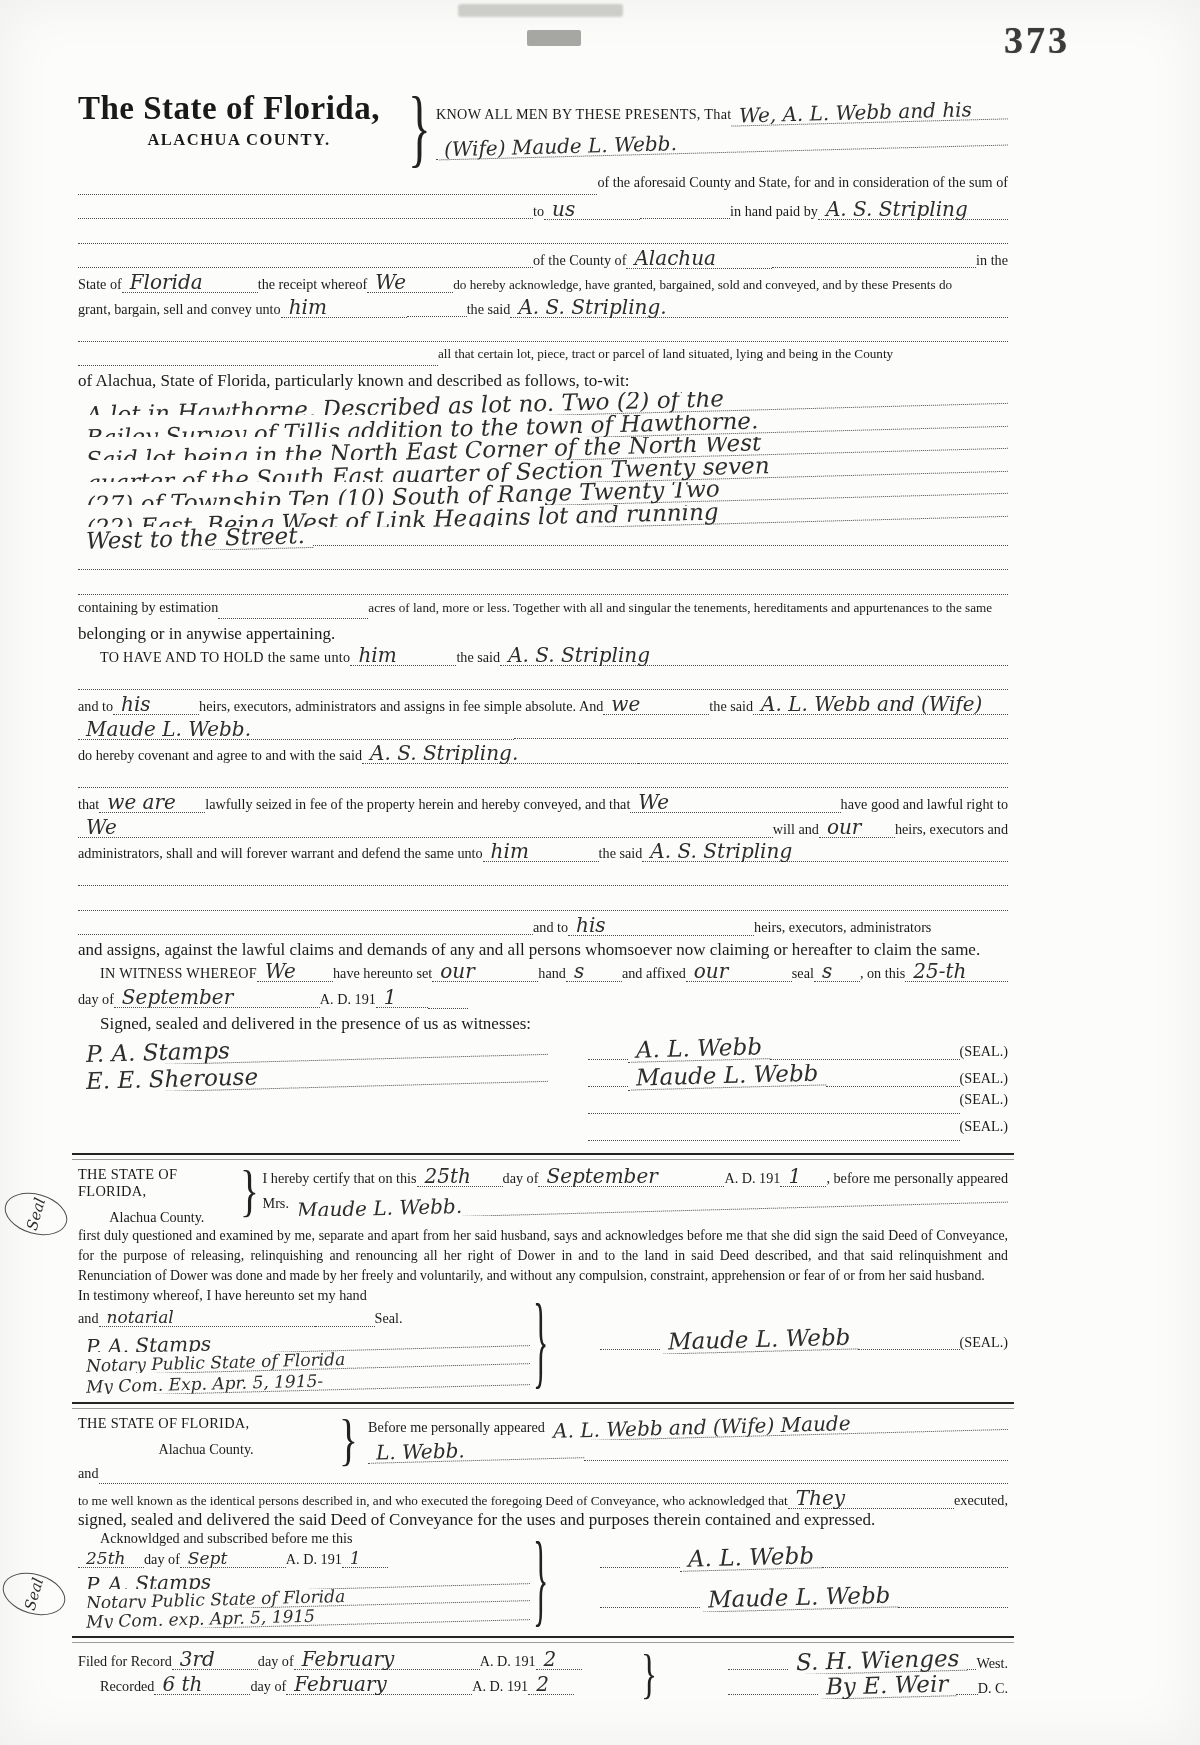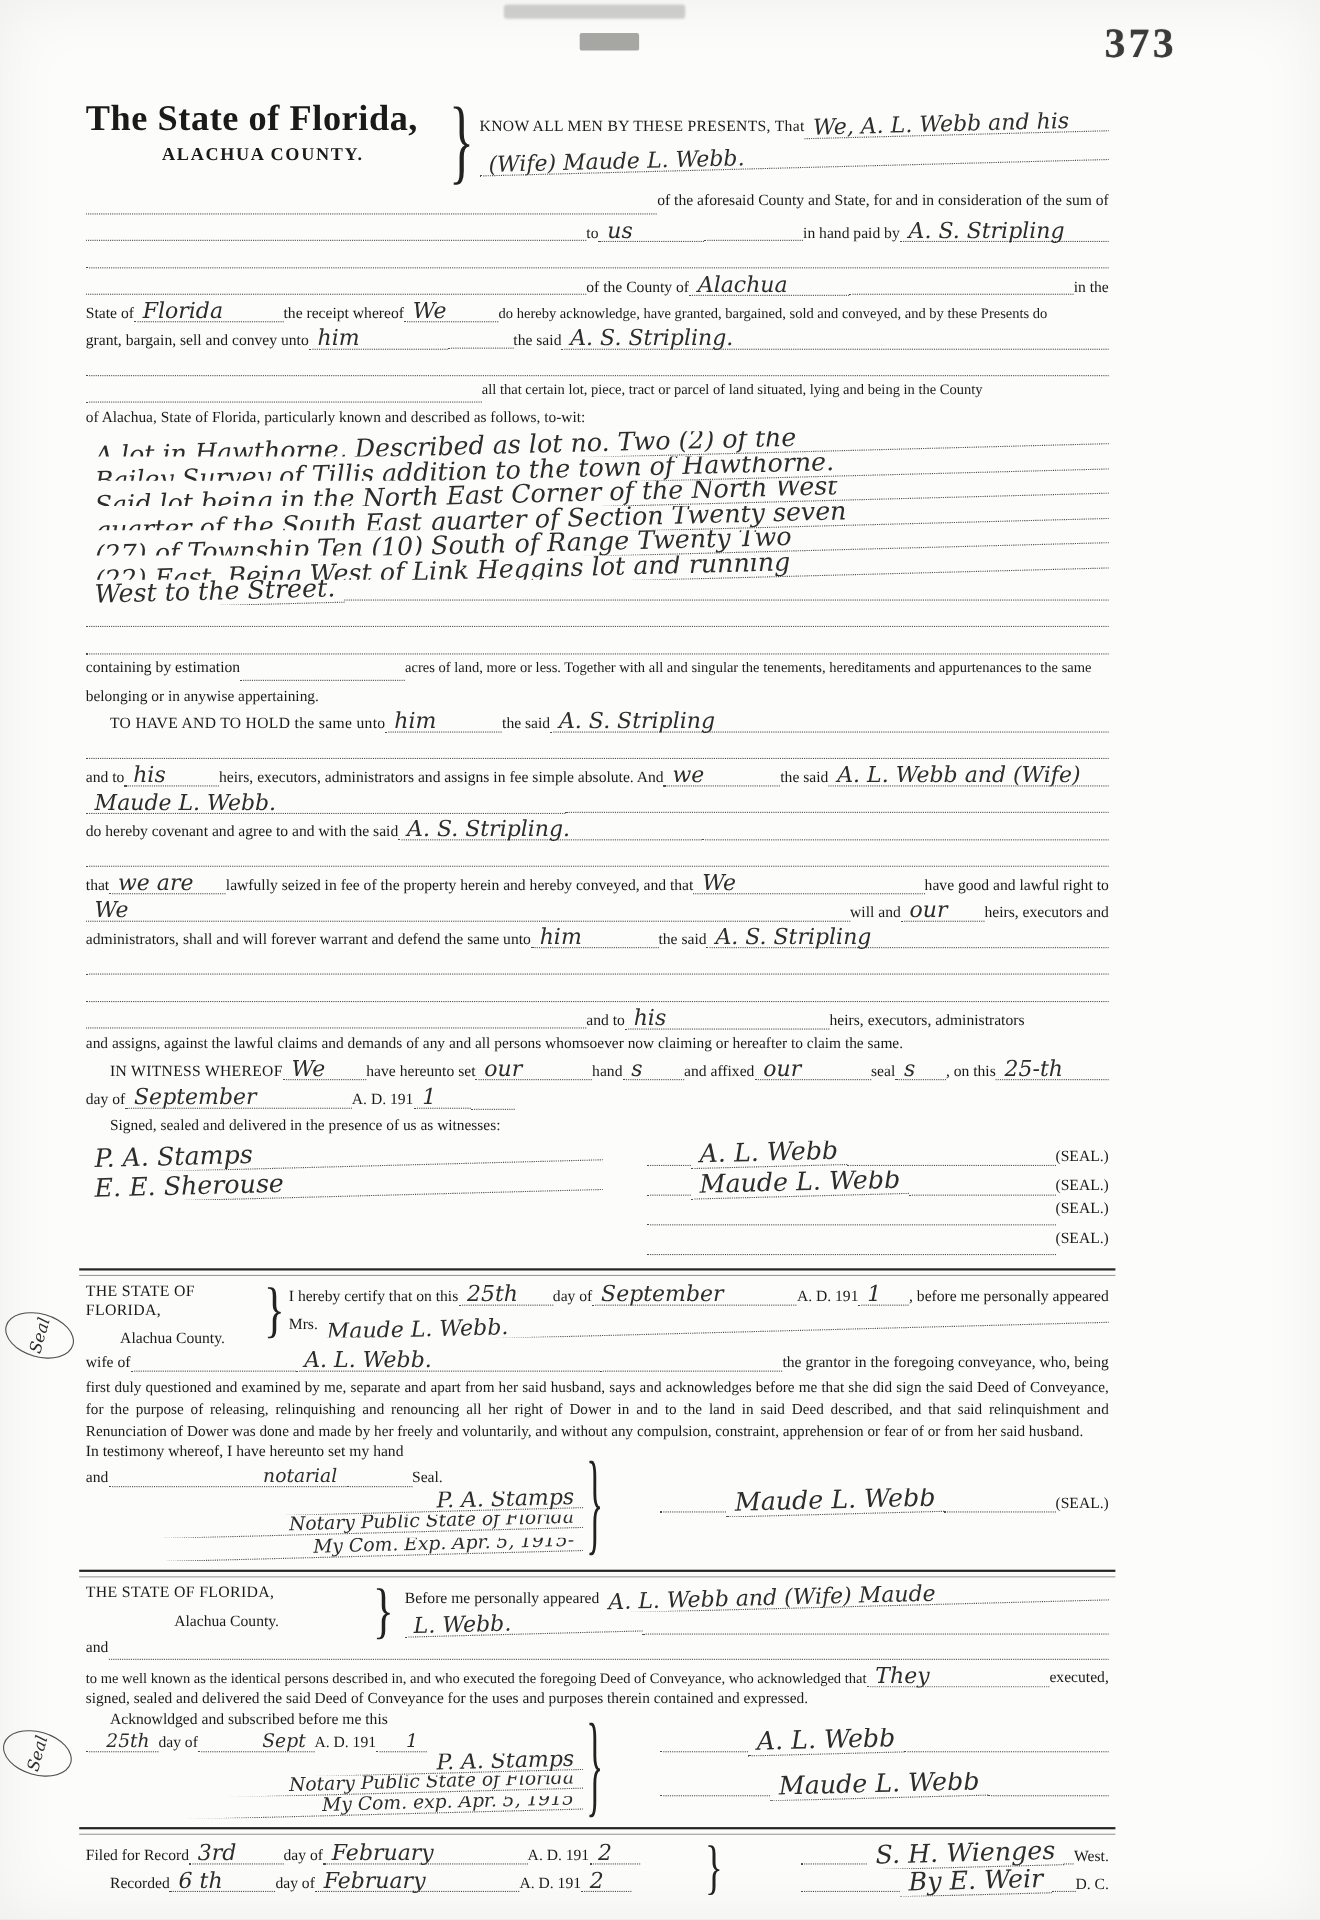--- a/index.html
+++ b/index.html
@@ -32,21 +32,21 @@
   .dots{flex:1 1 auto;min-width:6px;align-self:flex-end;margin-bottom:4px;height:0;
         border-bottom:1.2px dotted #4c4c4c;}
   .sp{flex:1 1 auto;min-width:4px;}
   .ind{flex:0 0 22px;}
   .w30{flex:0 0 30px}.w40{flex:0 0 40px}.w50{flex:0 0 50px}.w60{flex:0 0 60px}
   .w70{flex:0 0 70px}.w80{flex:0 0 80px}.w90{flex:0 0 90px}.w100{flex:0 0 100px}
   .w110{flex:0 0 110px}.w120{flex:0 0 120px}.w130{flex:0 0 130px}.w150{flex:0 0 150px}
   .w170{flex:0 0 170px}.w190{flex:0 0 190px}.w200{flex:0 0 200px}.w260{flex:0 0 260px}
   .w360{flex:0 0 360px}.w420{flex:0 0 420px}.w455{flex:0 0 455px}
   .fl.d{height:22.5px;}
-  .pline{font-size:14px;line-height:22px;white-space:nowrap;overflow:hidden;}
+  .pline{font-size:17px;line-height:22px;white-space:nowrap;overflow:hidden;}
   .para{font-size:13.8px;line-height:20px;text-align:justify;}
   
   .wit{display:flex;margin-top:2px;}
   .wit-l{width:470px;}
   .wit-l .fl{height:27px;}
   .wit-r{flex:1;margin-left:40px;}
   .wit-r .fl{height:27px;}
   .sig{transform:rotate(-1.5deg);}
   
   .rule{height:4px;border-top:2.5px solid #242424;border-bottom:1px solid #9b9b97;
@@ -55,21 +55,21 @@
   
   .nhdr{display:flex;align-items:flex-start;}
   .n-l{width:256px;}
   .n-state{font-size:14.4px;letter-spacing:.3px;}
   .n-county{font-size:14.2px;text-align:center;margin-top:9px;}
   .n-brace{width:34px;font-size:56px;line-height:50px;transform:scaleX(.7);}
   .n-r{flex:1;}
   .n-r .fl{height:25px;}
   .testi{display:flex;margin-top:1px;}
   .t-l{width:452px;}
-  .t-l .fl{height:21px;text-align:right;}
+  .t-l .fl{height:21px;}
   .t-brace{width:30px;font-size:40px;line-height:40px;transform:scaleY(2.6) scaleX(.8);
            align-self:center;}
   .t-r{flex:1;display:flex;flex-direction:column;justify-content:center;padding-left:40px;}
   .t-r .fl{height:26px;}
   .ack .t-l .fl{height:19.5px;}
   
   .foot{display:flex;}
   .foot-l{width:560px;}
   .foot-l .fl{height:25px;}
   .f-brace{width:30px;font-size:42px;line-height:42px;transform:scaleY(1.3) scaleX(.8);
@@ -337,27 +337,20 @@
             <span class="p">A. D. 191</span>
             <span class="hw u w30">1</span>
             <span class="p">, before me personally appeared</span>
           </div>
         <div class="fl">
             <span class="p">Mrs.</span>
             <span class="hw u sig" style="flex:1">Maude L. Webb.</span>
           </div>
       </div>
     </div>
-    <div class="fl" style="height:25px;">
-        <span class="p">wife of</span>
-        <span class="dots w150"></span>
-        <span class="hw u w260">A. L. Webb.</span>
-        <span class="dots"></span>
-        <span class="p">the grantor in the foregoing conveyance, who, being</span>
-      </div>
     <div class="para">first duly questioned and examined by me, separate and apart from her said husband, says and acknowledges before me that she did sign the said Deed of Conveyance, for the purpose of releasing, relinquishing and renouncing all her right of Dower in and to the land in said Deed described, and that said relinquishment and Renunciation of Dower was done and made by her freely and voluntarily, and without any compulsion, constraint, apprehension or fear of or from her said husband.</div>
 
     <div class="testi">
       <div class="t-l">
         <div class="fl" style="height:22px;">
             <span class="p">In testimony whereof, I have hereunto set my hand</span>
           </div>
         <div class="fl" style="height:22px;">
             <span class="p">and</span>
             <span class="hw u sm w200">notarial</span>

